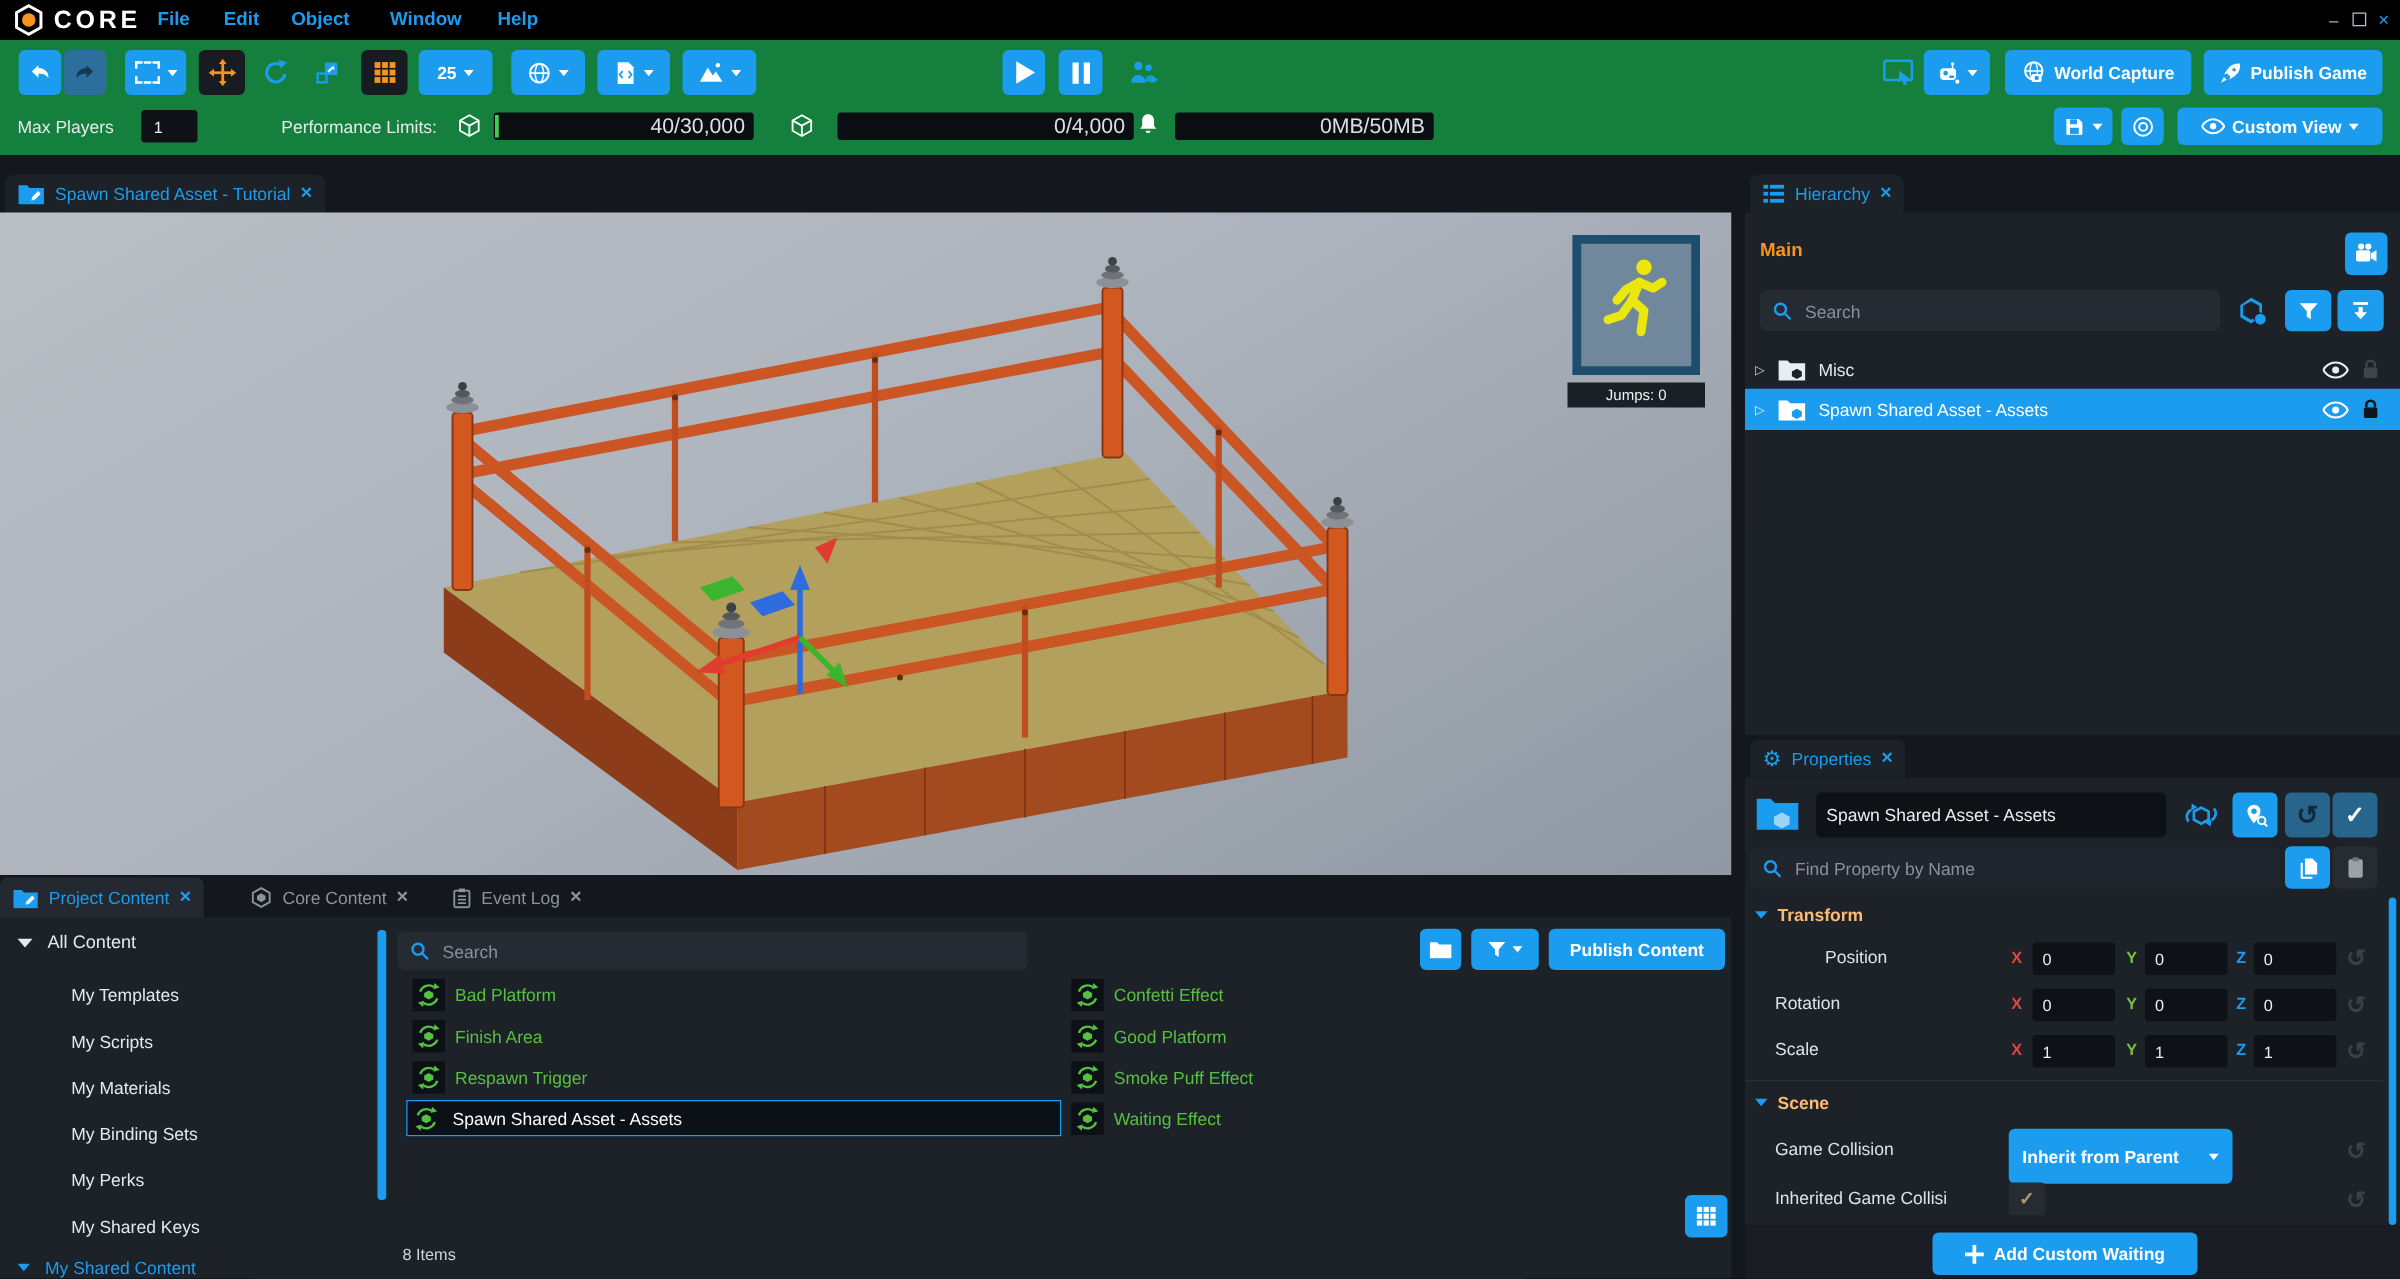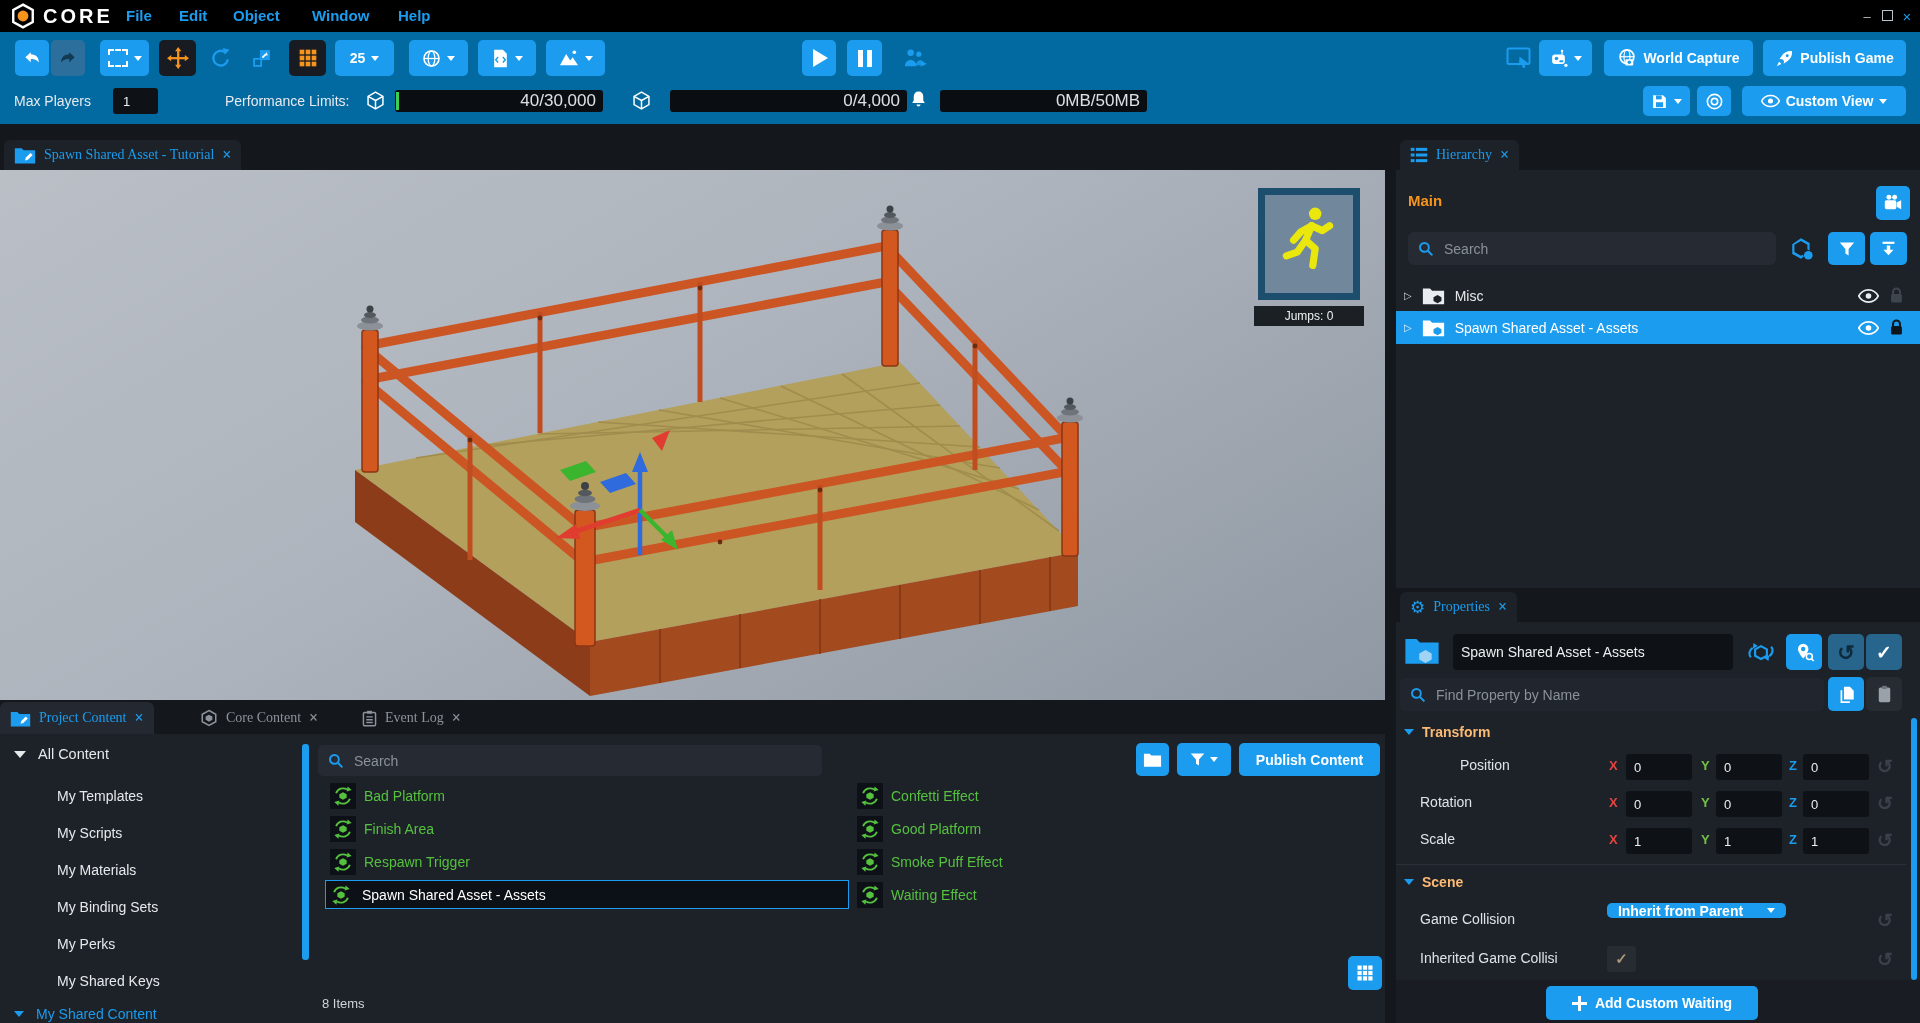--- a/index.html
+++ b/index.html
@@ -10,34 +10,34 @@
   svg{display:block;}
   input{font-family:"Liberation Sans",sans-serif;}
 
   
   .menubar{left:0;top:0;width:1920px;height:32px;background:#000;}
   .menu-item{position:absolute;top:0;height:32px;line-height:32px;color:#1b9cef;font-weight:bold;font-size:15px;cursor:default;}
   .logo-text{color:#fff;font-weight:bold;font-size:20px;letter-spacing:3px;}
   .win-ctl{color:#b9c2cb;font-size:13px;width:18px;text-align:center;}
 
   
-  .toolwrap{left:0;top:32px;width:1920px;height:92px;background:#0369a1;}
+  .toolwrap{left:0;top:32px;width:1920px;height:92px;background:#15803d;}
   .tbtn{position:absolute;top:8px;height:36px;border-radius:5px;display:flex;align-items:center;justify-content:center;gap:6px;}
   .blue{background:#1b9cef;}
   .darkbtn{background:#181c22;}
   .caret{width:0;height:0;border-left:4px solid transparent;border-right:4px solid transparent;border-top:5px solid #fff;}
   .tb-label{color:#fff;font-weight:bold;font-size:14px;}
   .perf-label{position:absolute;top:54px;height:30px;line-height:30px;font-size:14px;color:#e7eaed;}
   .meter{position:absolute;top:58px;height:22px;background:#0a0e13;border-radius:3px;}
   .meter-text{position:absolute;right:7px;top:0;height:22px;line-height:22px;font-size:17px;color:#dde1e5;}
   .pbtn{position:absolute;top:54px;height:30px;border-radius:5px;display:flex;align-items:center;justify-content:center;gap:6px;}
 
   
   .tabstrip{background:#14171c;}
-  .tab{position:absolute;display:flex;align-items:center;gap:8px;background:#1d2228;border-radius:6px 6px 0 0;padding:0 10px;font-family:Liberation Serif, serif;}
+  .tab{position:absolute;display:flex;align-items:center;gap:8px;background:#1d2228;border-radius:6px 6px 0 0;padding:0 10px;}
   .tab-label{font-size:14px;color:#1b9cef;white-space:nowrap;}
   .tab-close{color:#1b9cef;font-size:16px;font-weight:bold;}
   .tab-inactive{background:transparent;}
   .tab-inactive .tab-label{color:#8c939b;}
   .tab-inactive .tab-close{color:#8c939b;}
 
   
   .viewport{left:0;top:170px;width:1385px;height:530px;background:linear-gradient(150deg,#babfc6 0%,#aeb4bd 45%,#8f98a3 100%);}
   .jumps-box{position:absolute;left:1258px;top:18px;width:102px;height:112px;border:7px solid #1d4e6d;background:#71889c;box-sizing:border-box;}
   .jumps-label{position:absolute;left:1254px;top:136px;width:110px;height:20px;background:rgba(8,12,16,.88);
@@ -846,21 +846,21 @@
     </div>
 
     <div class="abs" style="left:0;top:242px;width:510px;height:1px;background:#2a3038;"></div>
 
     <div class="abs sec-head" style="left:8px;top:252px;">
       <span class="tri-blue"></span>
       <span>Scene</span>
     </div>
     <div class="abs" style="left:0;top:280px;width:510px;height:36px;">
       <span class="abs row-label" style="left:24px;top:9px;">Game Collision</span>
-      <div class="abs sq-btn blue flex" style="left:211px;top:1px;width:179px;height:15px;gap:24px;text-align:center;">
+      <div class="abs sq-btn blue flex" style="left:211px;top:1px;width:179px;height:44px;gap:24px;text-align:center;">
         <span class="tb-label">Inherit from Parent</span>
         <span class="caret"></span>
       </div>
       <span class="abs reset-ic" style="left:481px;top:7px;">↺</span>
     </div>
     <div class="abs" style="left:0;top:322px;width:510px;height:32px;">
       <span class="abs row-label" style="left:24px;top:6px;width:182px;overflow:hidden;white-space:nowrap;">Inherited Game Collisi</span>
       <div class="abs sq-btn" style="left:211px;top:2px;width:29px;height:26px;background:#272c33;border-radius:3px;">
         <span style="color:#ac9579;font-size:15px;font-weight:bold;">✓</span>
       </div>

